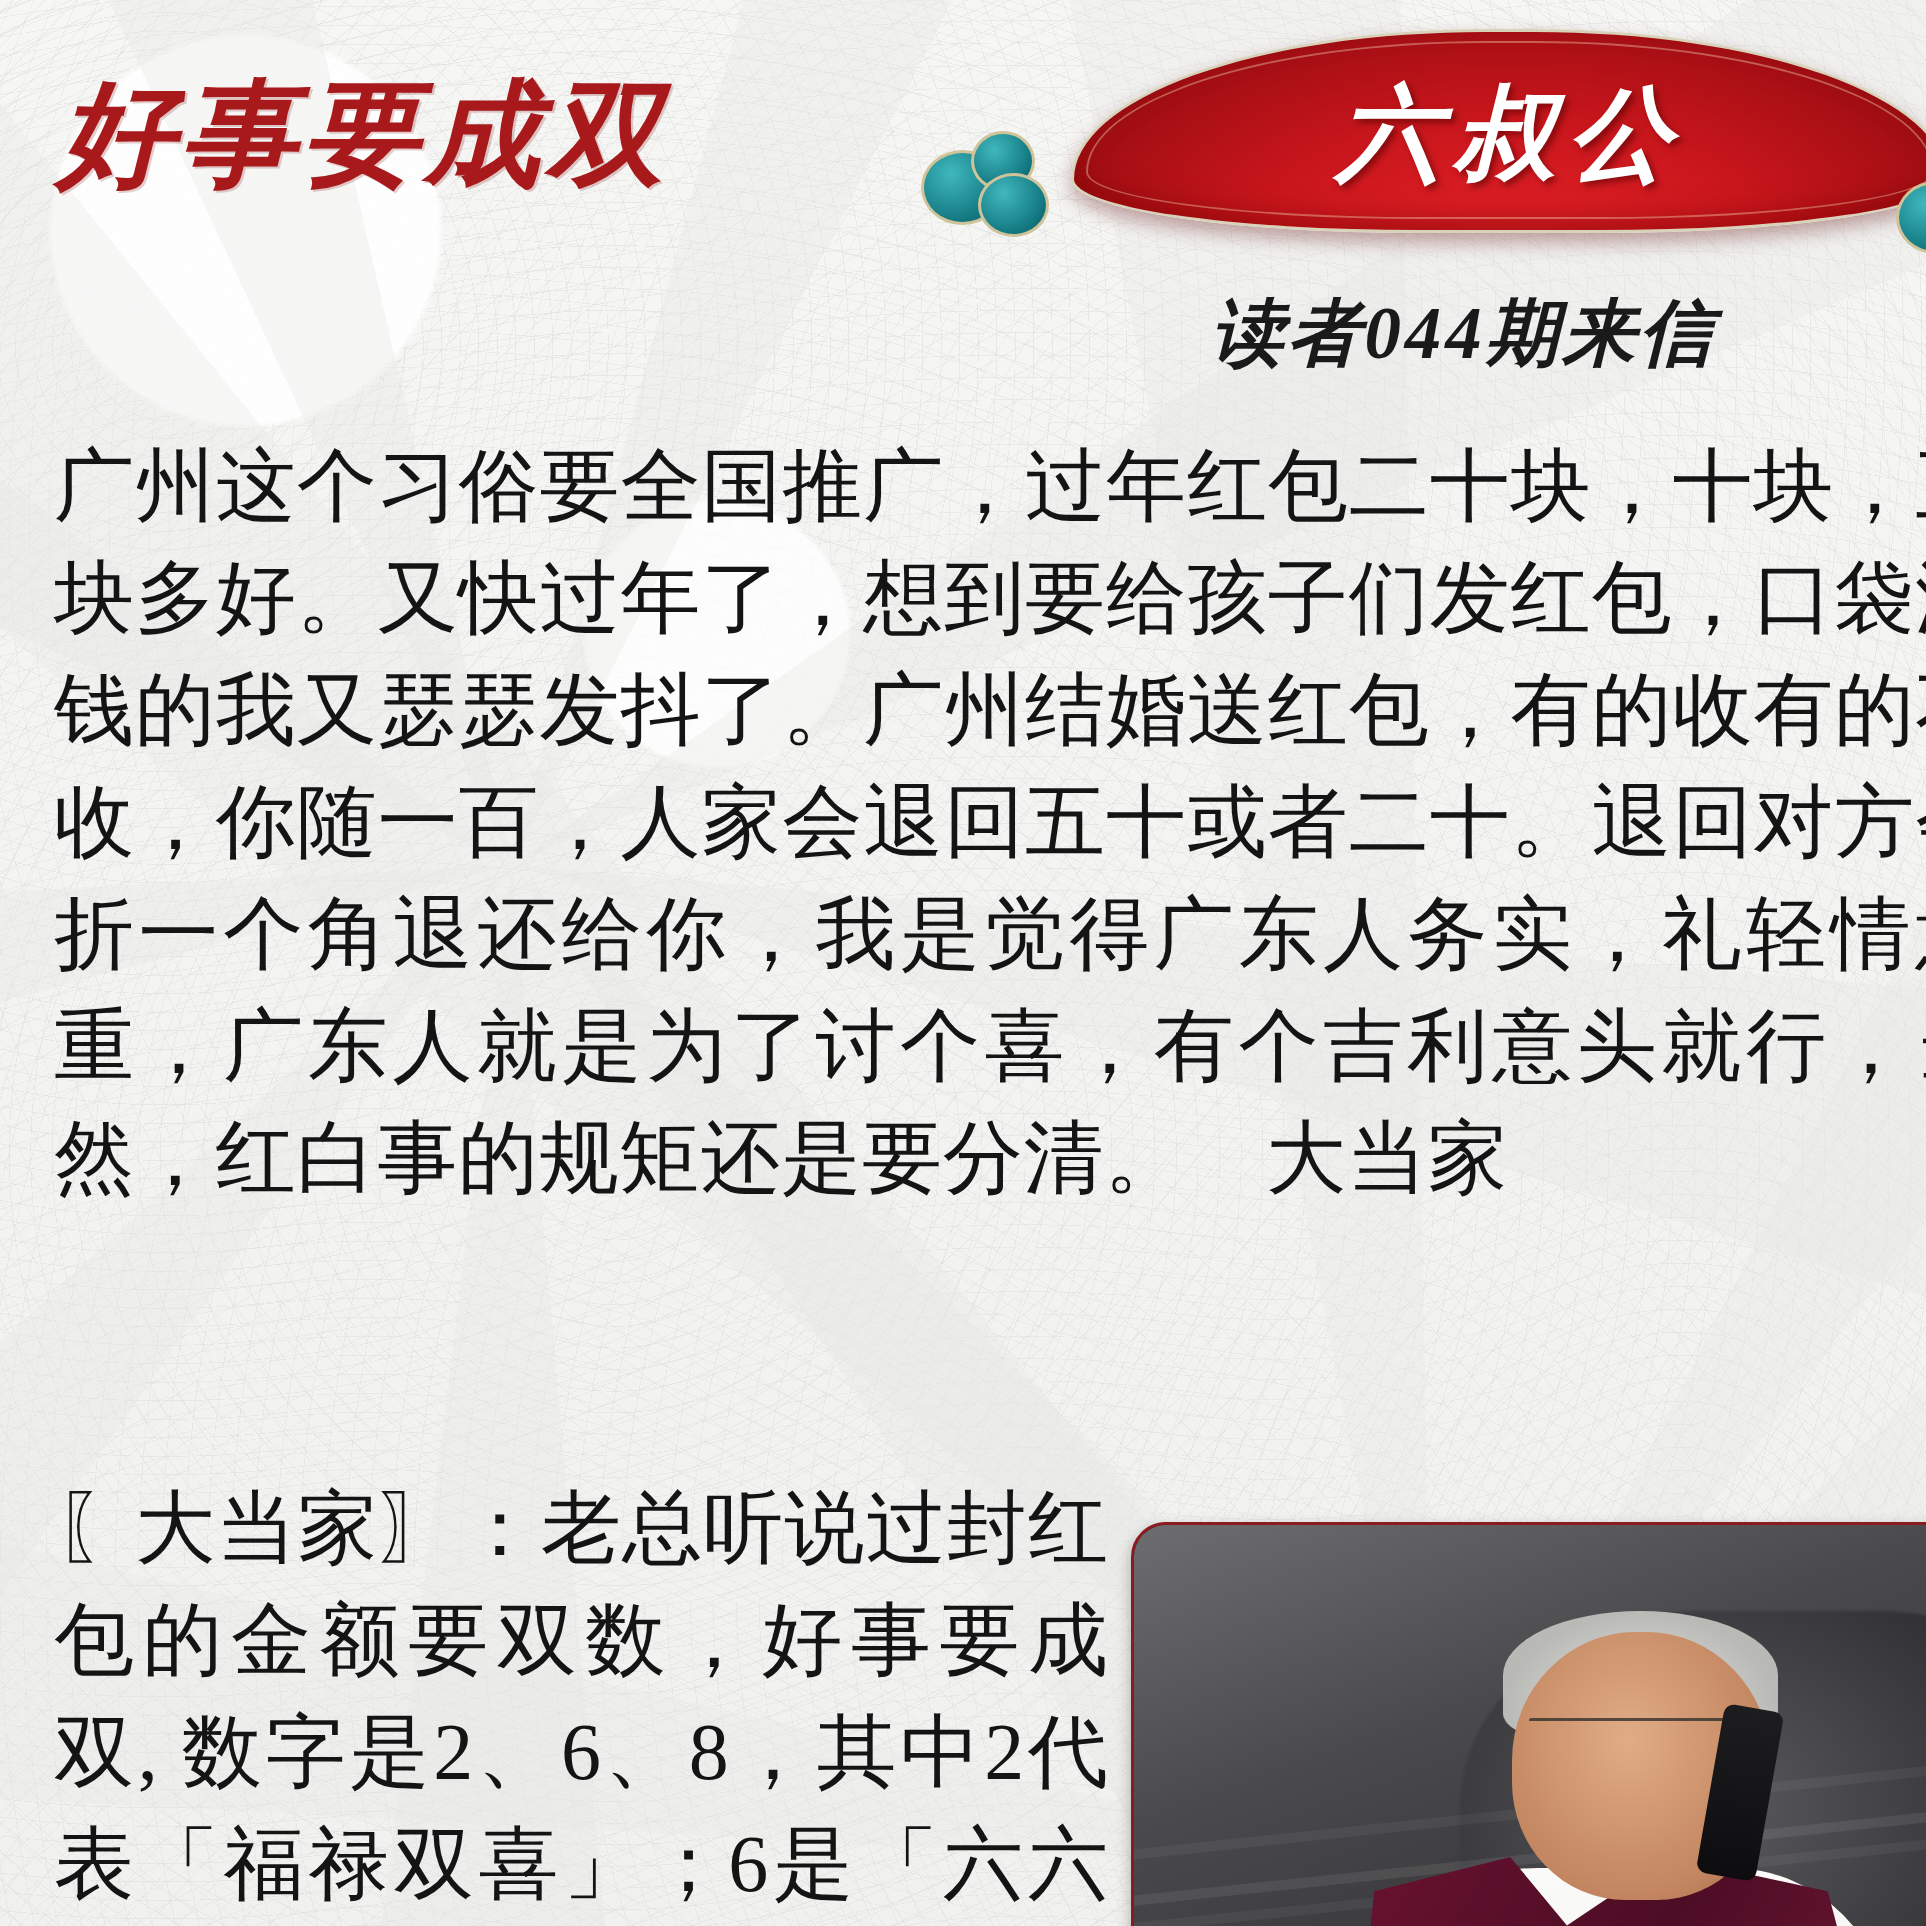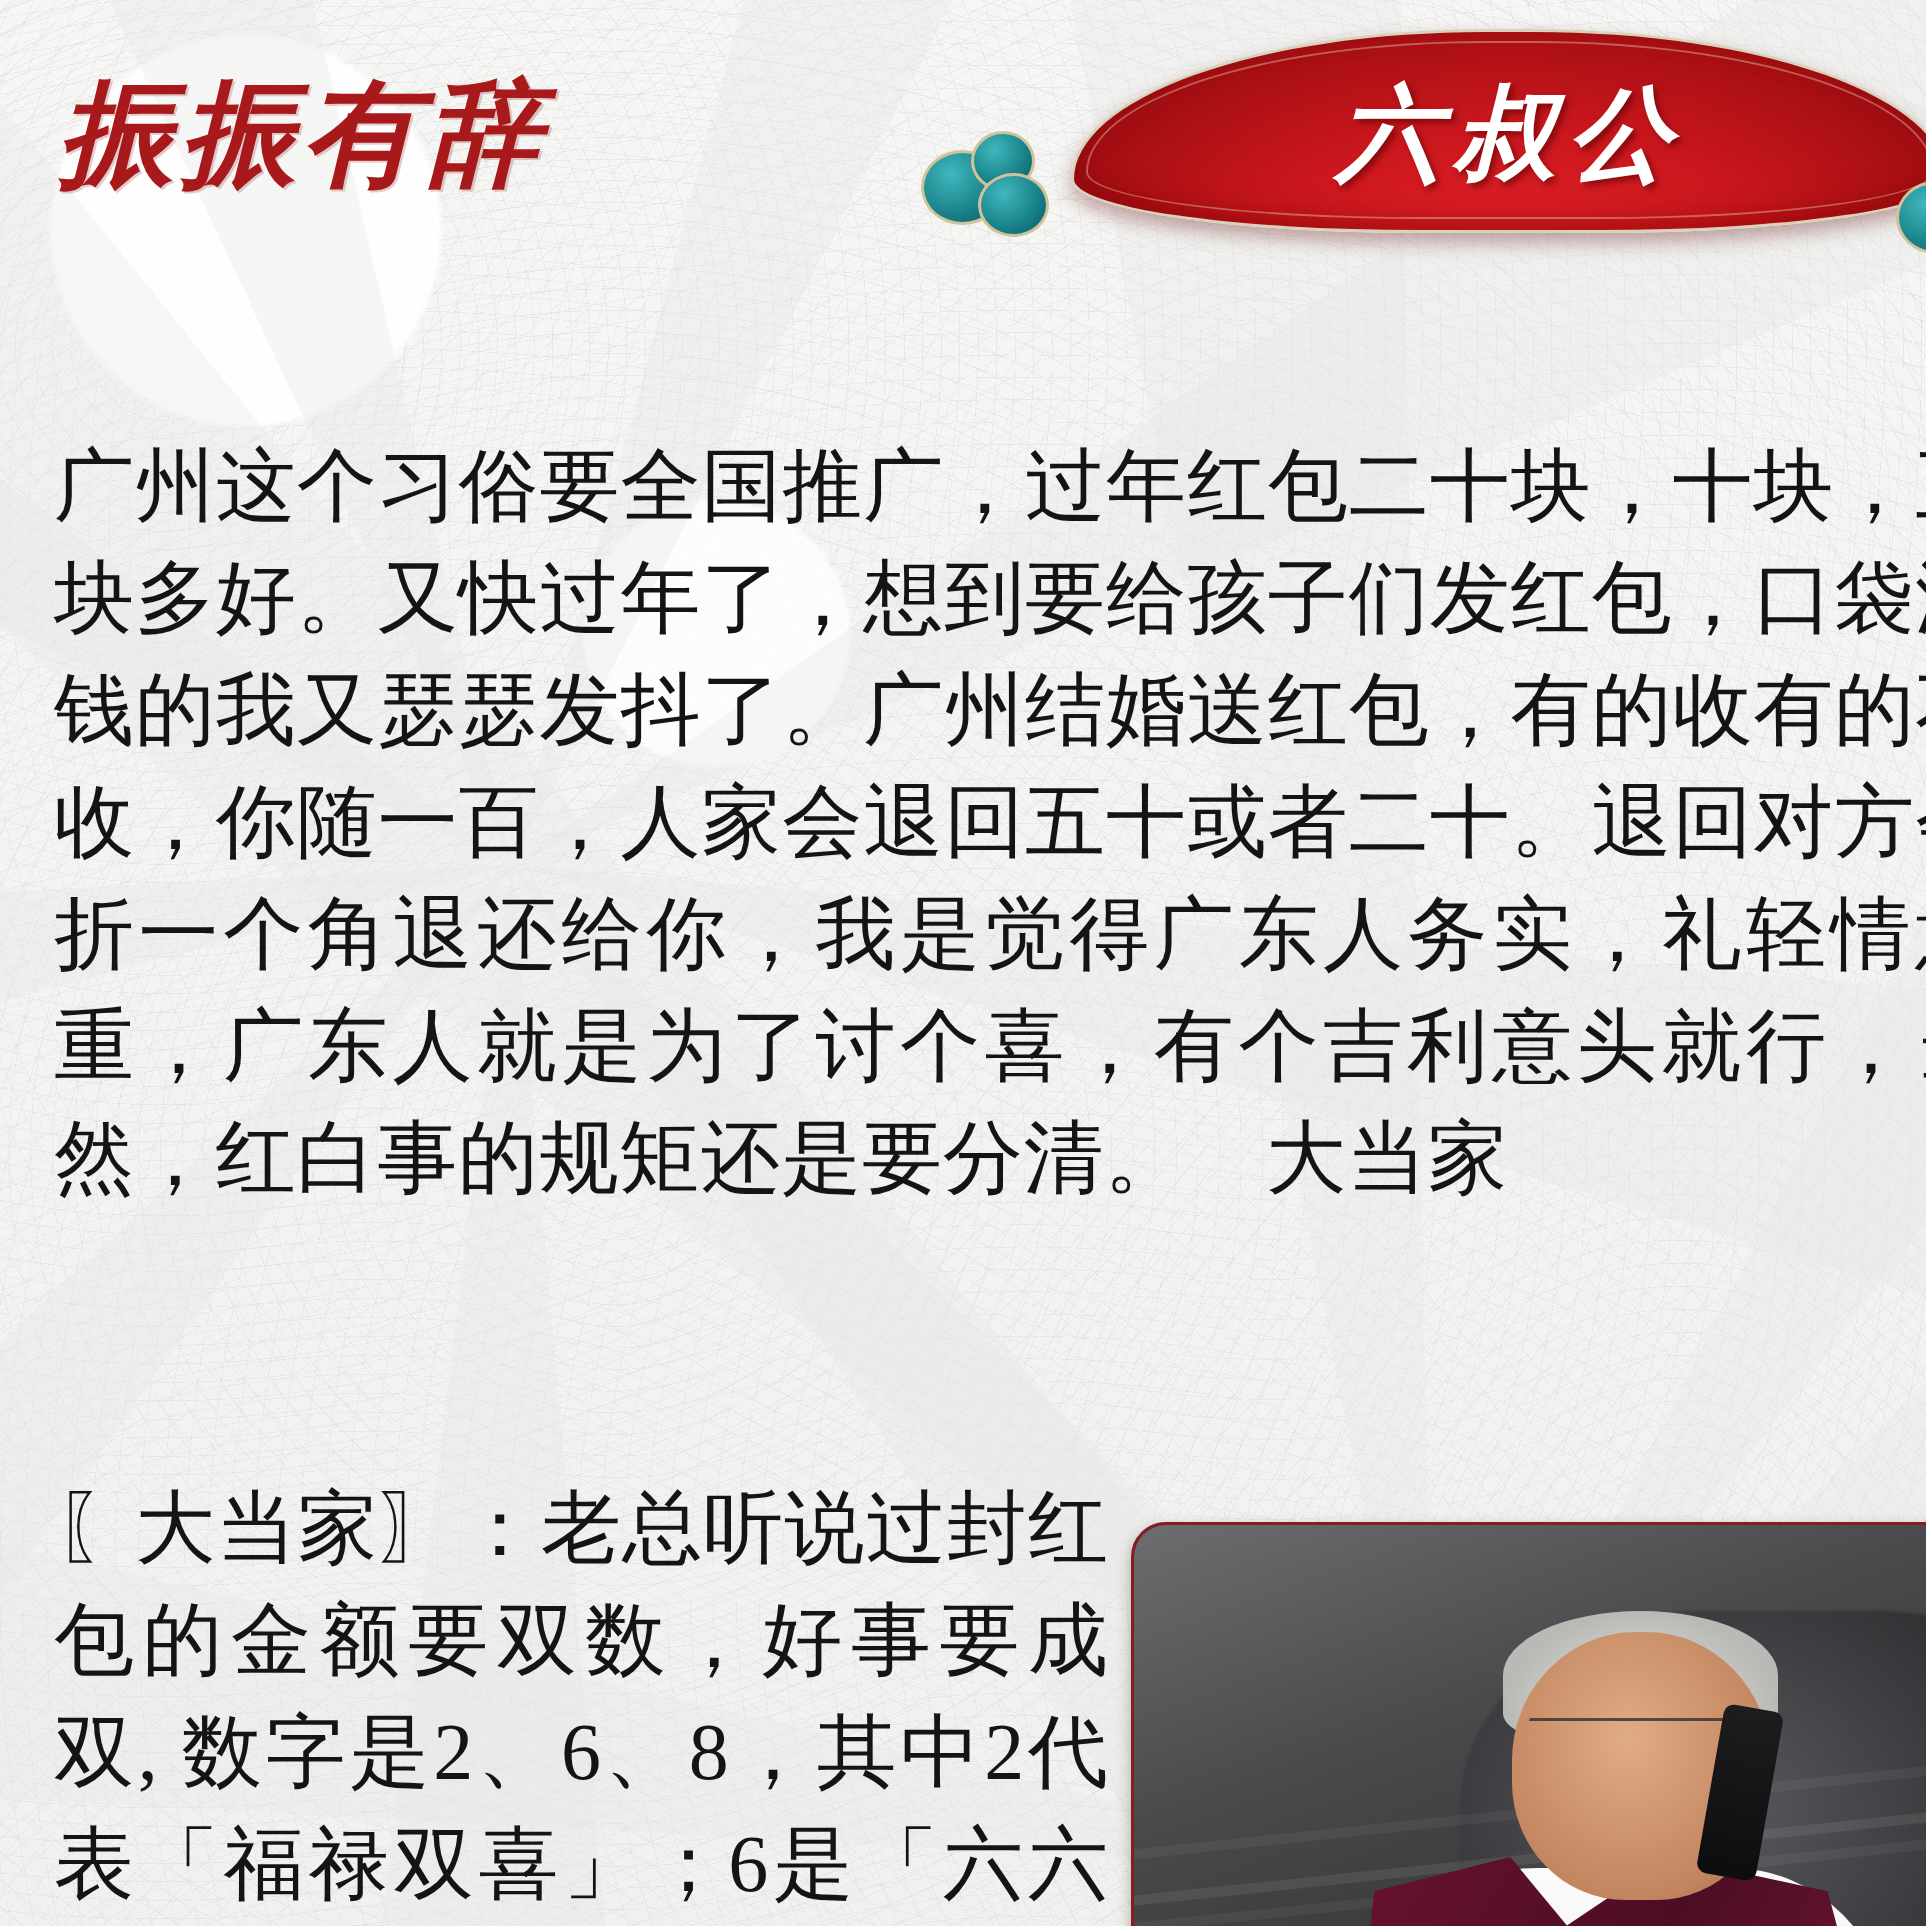--- a/index.html
+++ b/index.html
@@ -226,39 +226,40 @@
   }
 </style>
 </head>
 <body>
 
 <div id="page">
 
   <div id="header" class="layer">
 
     <div id="masthead-title">
-      <span class="l2">振振有辞</span>
+      <span class="l2">好事要成双</span>
     </div>
 
     <div id="cloud-left" class="cloud-orn">
       <span class="c1"></span>
         <span class="c2"></span>
         <span class="c3"></span>
     </div>
 
     <div id="logo-banner">
       <div class="arc"></div>
       <div class="arc-inner"></div>
       <div id="logo-text">六叔公</div>
     </div>
 
     <div id="cloud-right" class="cloud-orn">
       <span class="c1"></span>
     </div>
 
+    <div id="issue-line">读者044期来信</div>
   </div>
 
   <div id="letter-body" class="layer">广州这个习俗要全国推广，过年红包二十块，十块，五块多好。又快过年了，想到要给孩子们发红包，口袋没钱的我又瑟瑟发抖了。广州结婚送红包，有的收有的不收，你随一百，人家会退回五十或者二十。退回对方会折一个角退还给你，我是觉得广东人务实，礼轻情意重，广东人就是为了讨个喜，有个吉利意头就行，当然，红白事的规矩还是要分清。　大当家</div>
 
   <div id="reply-wrap" class="layer">
     <div id="photo-frame">
       <div class="bg-sofa"></div>
       <div class="cushion"></div>
       <div class="sofa-seam"></div>
       <div class="shirt"></div>

